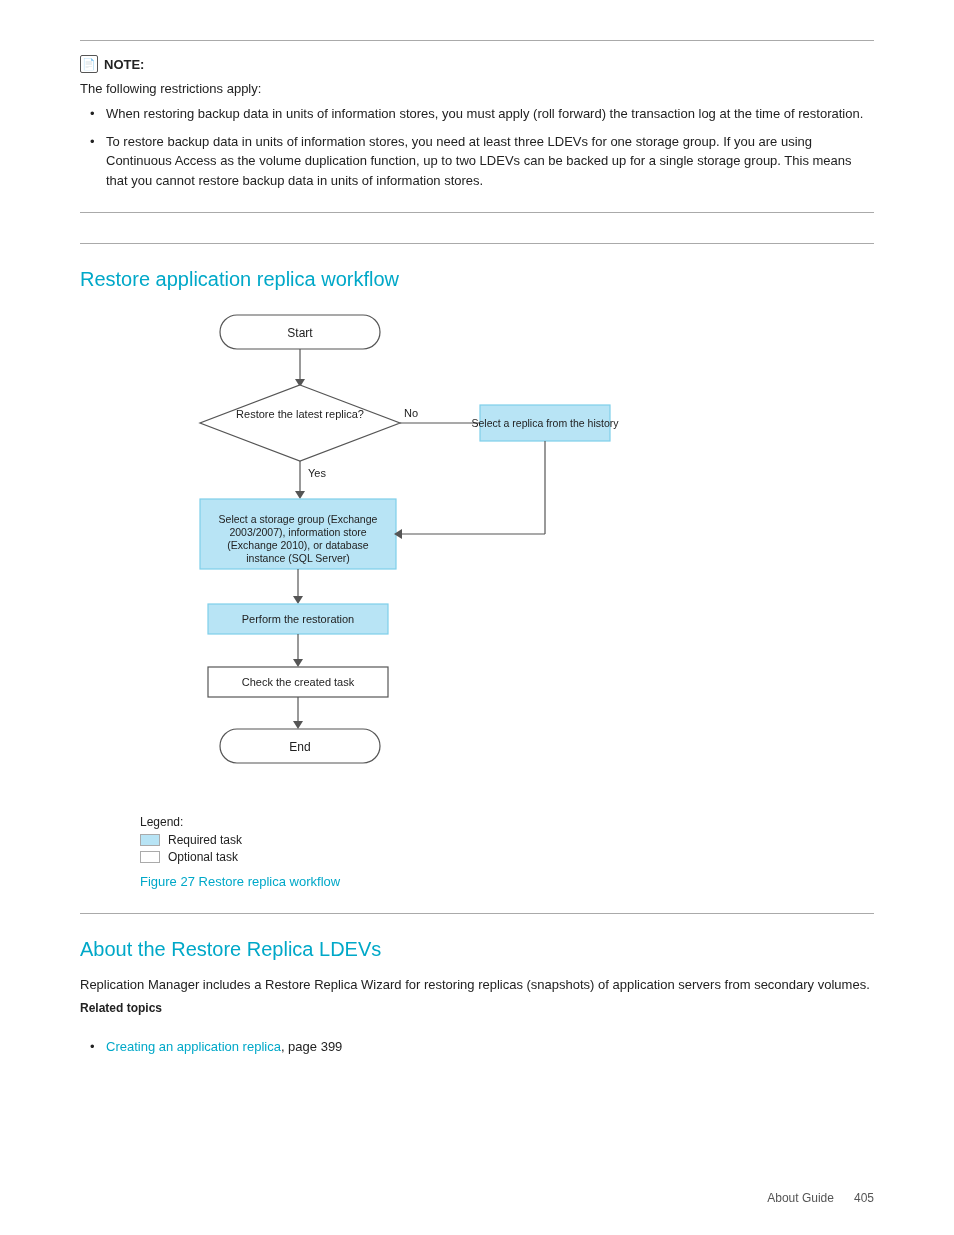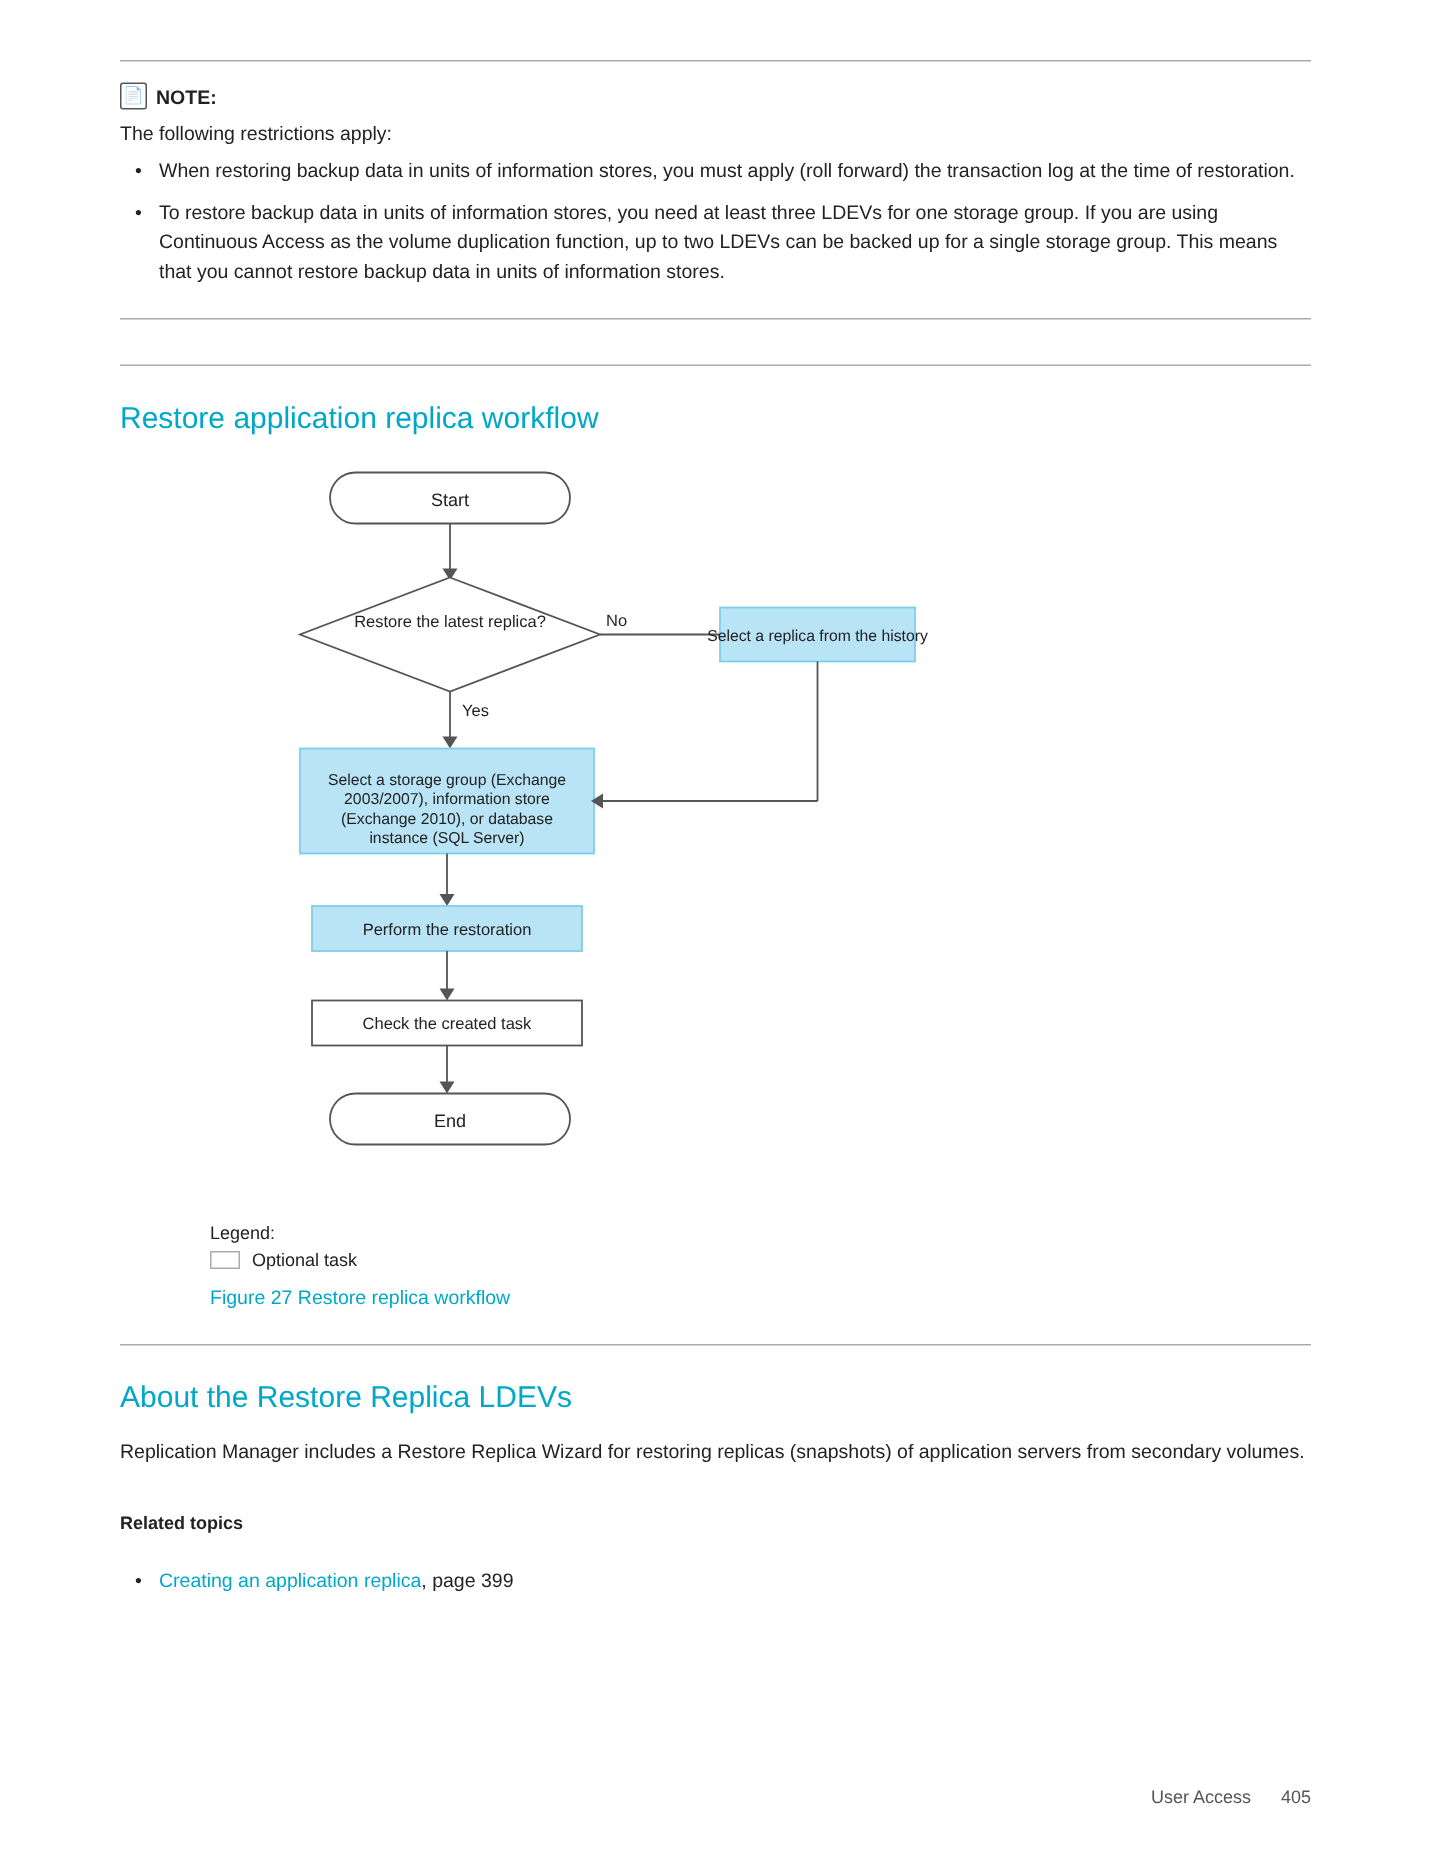--- a/index.html
+++ b/index.html
@@ -121,21 +121,21 @@
       margin: 10px 0 24px 60px;
       font-weight: normal;
     }
     
     .about-section {
       margin-top: 10px;
     }
     .about-text {
       font-size: 13px;
       line-height: 1.5;
-      margin-bottom: 30px;
+      margin-bottom: 6px;
     }
     .related-topics-label {
       font-size: 12px;
       font-weight: bold;
       margin-bottom: 24px;
     }
     .related-list {
       list-style: none;
       padding-left: 10px;
     }
@@ -245,20 +245,24 @@
         <polygon points="153,416 163,416 158,424" fill="#555"></polygon>
 
         <rect x="80" y="424" width="160" height="34" rx="17" ry="17" fill="white" stroke="#555" stroke-width="1.2"></rect>
         <text x="160" y="446" text-anchor="middle" font-size="12" fill="#222">End</text>
       </svg>
     </div>
   </div>
 
   <div class="legend">
     <div class="legend-title">Legend:</div>
+    <div class="legend-item">
+      <div class="legend-swatch legend-swatch-blue"></div>
+      <span>Required task</span>
+    </div>
     <div class="legend-item">
       <div class="legend-swatch legend-swatch-white"></div>
       <span>Optional  task</span>
     </div>
   </div>
 
   <div class="figure-caption">Figure 27 Restore replica workflow</div>
 
   <hr class="divider">
 
@@ -269,15 +273,15 @@
     <ul class="related-list">
       <li>
         <a href="#">Creating an application replica</a><span>, page 399</span>
       </li>
     </ul>
   </div>
 
 </div>
 
 <div class="page-footer">
-  <span>User Access</span>
+  <span>About Guide</span>
   <span>405</span>
 </div>
 
 </body></html>

